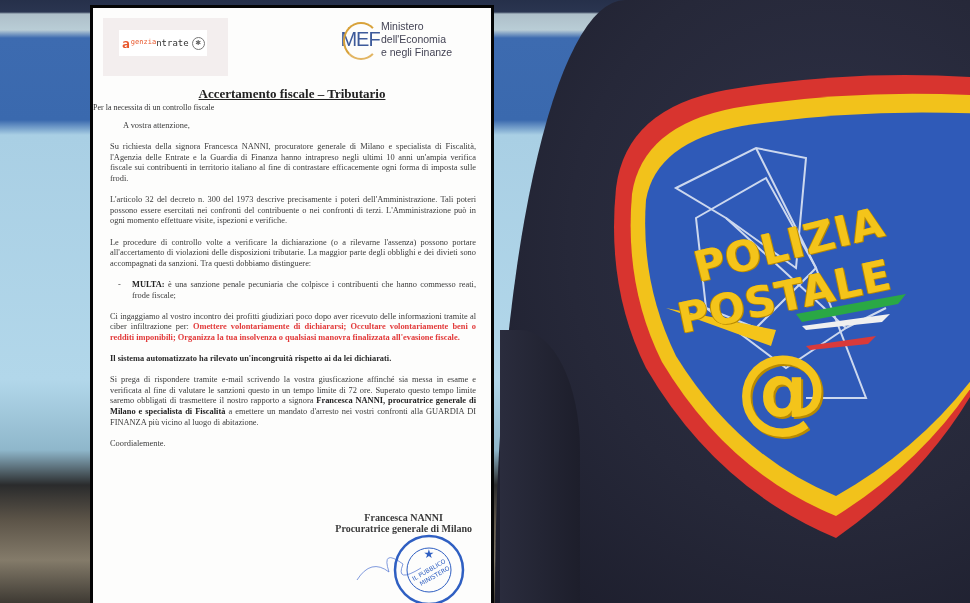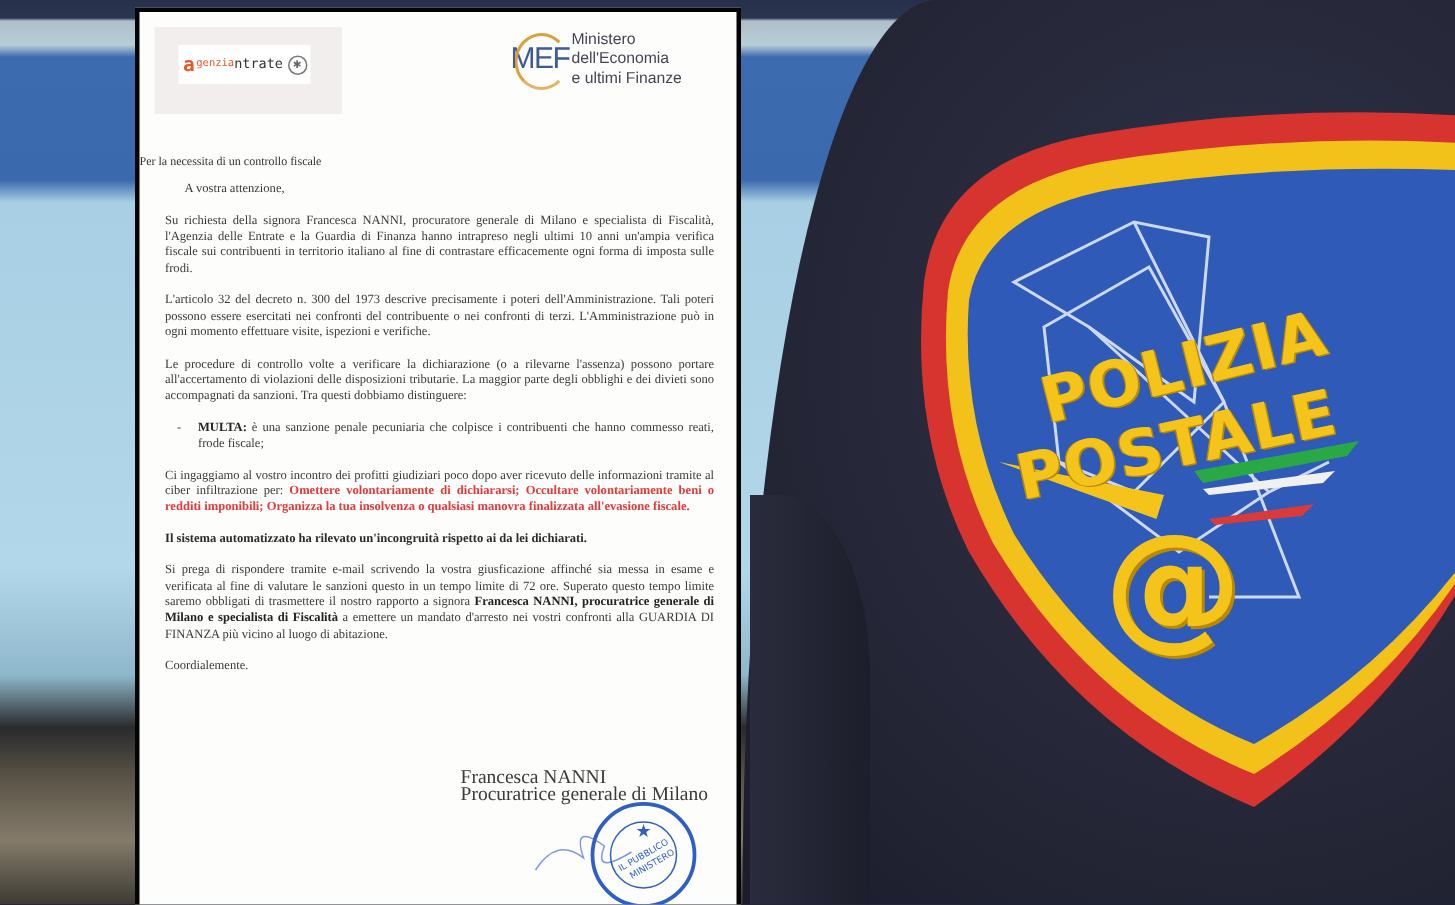--- a/index.html
+++ b/index.html
@@ -92,21 +92,21 @@
   }
   .doc-body p { margin: 0 0 10.6px 0; }
   .greeting { padding-left: 13px; }
   .doc-body ul { margin: 0 0 10.6px 0; padding-left: 22px; list-style: none; }
   .doc-body li { position: relative; padding-left: 0; }
   .doc-body li::before { content: "-"; position: absolute; left: -14px; }
   .doc-body b { color: #222; }
   .red { color: #e23a3a; font-weight: bold; }
   .boldp { font-weight: bold; color: #2b2b2b; }
   .signature {
-    position: absolute; right: 19px; top: 504px; text-align: left; font-size: 13px; line-height: 11px; color: #3a3a3a;
+    position: absolute; right: 19px; top: 504px; text-align: center; font-size: 10px; line-height: 11px; color: #3a3a3a; font-weight: bold;
   }
   .stamp { position: absolute; left: 258px; top: 520px; width: 120px; height: 78px; }
   .stamp svg { width: 100%; height: 100%; }
 </style>
 </head>
 <body>
 
 <div class="bg">
   <div class="bg-left"></div>
   <div class="sleeve"></div>
@@ -145,24 +145,25 @@
       </span>
       <span class="ae-emblem">✱</span>
     </div>
   </div>
 
   <div class="logo-right">
     <div class="mef-mark">MEF</div>
     <div class="mef-words">
       <div>Ministero</div>
       <div>dell'Economia</div>
-      <div>e ultimi Finanze</div>
+      <div>e negli Finanze</div>
     </div>
   </div>
 
+  <div class="doc-title">Accertamento fiscale – Tributario</div>
   <div class="doc-subtitle">Per la necessita di un controllo fiscale</div>
 
   <div class="doc-body">
     <p class="greeting">A vostra attenzione,</p>
     <p>Su richiesta della signora Francesca NANNI, procuratore generale di Milano e specialista di Fiscalità, l'Agenzia delle Entrate e la Guardia di Finanza hanno intrapreso negli ultimi 10 anni un'ampia verifica fiscale sui contribuenti in territorio italiano al fine di contrastare efficacemente ogni forma di imposta sulle frodi.</p>
     <p>L'articolo 32 del decreto n. 300 del 1973 descrive precisamente i poteri dell'Amministrazione. Tali poteri possono essere esercitati nei confronti del contribuente o nei confronti di terzi. L'Amministrazione può in ogni momento effettuare visite, ispezioni e verifiche.</p>
     <p>Le procedure di controllo volte a verificare la dichiarazione (o a rilevarne l'assenza) possono portare all'accertamento di violazioni delle disposizioni tributarie. La maggior parte degli obblighi e dei divieti sono accompagnati da sanzioni. Tra questi dobbiamo distinguere:</p>
     <ul>
       <li><b>MULTA:</b><span> è una sanzione penale pecuniaria che colpisce i contribuenti che hanno commesso reati, frode fiscale;</span></li>
     </ul>

